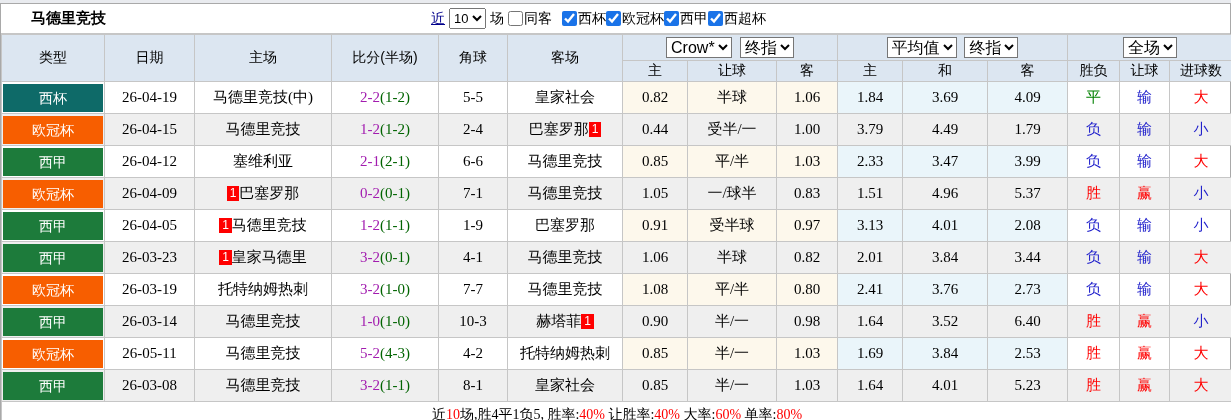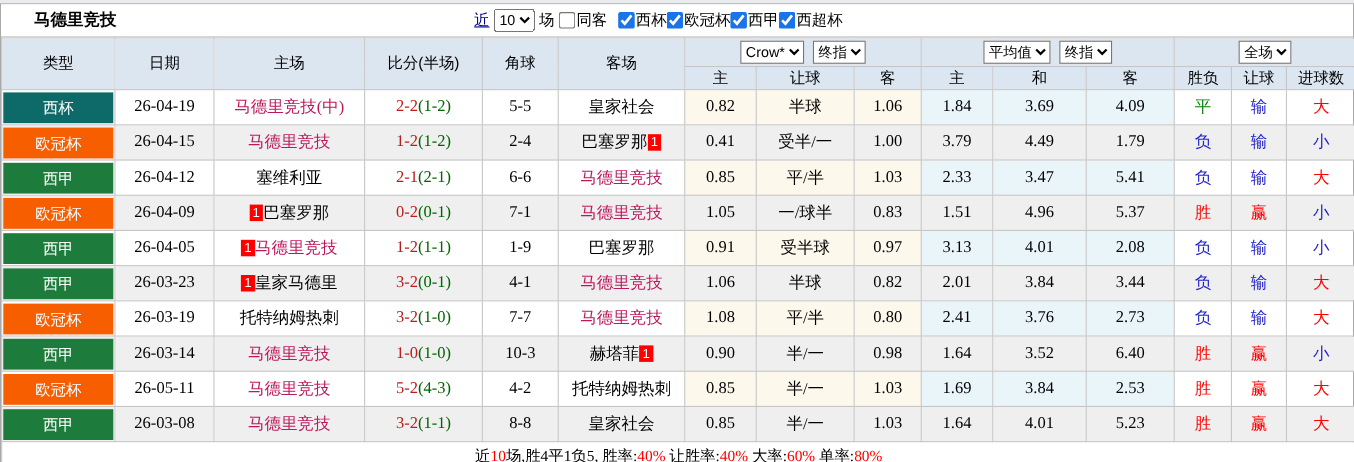--- a/index.html
+++ b/index.html
@@ -15,28 +15,28 @@
   .controls label{display:flex;align-items:center;cursor:pointer;}
   .controls input[type=checkbox]{width:15px;height:15px;accent-color:#1a73e8;margin:0 1px 0 0;}
   #league-filters{display:flex;align-items:center;margin-left:6px;}
 
   
   table{border-collapse:collapse;table-layout:fixed;width:100%;}
   th,td{border:1px solid #c6c6c6;text-align:center;vertical-align:middle;white-space:nowrap;overflow:hidden;padding:0;}
   thead th{background:#dce6f1;font-weight:normal;font-size:14px;}
   thead tr.group-row th{height:25px;}
   thead tr.sub-row th{height:20px;}
-  thead select{font-size:13px;height:21px;font-family:"Liberation Sans",sans-serif;margin:0 2px;background:#fff;}
+  thead select{font-size:16px;height:21px;font-family:"Liberation Sans",sans-serif;margin:0 2px;background:#fff;}
   tbody td{height:31px;font-family:"Liberation Serif","DejaVu Serif",serif;font-size:15px;}
   tbody tr.even td{background:#efefef;}
   tbody td.asia{background:#fdf8ec;}
   tbody td.euro{background:#eaf5fa;}
   .type-badge{display:block;margin:1px;height:28px;line-height:28px;color:#fff;font-size:14px;font-family:"Liberation Sans",sans-serif;}
-  .green-team{color:#be185d;}
-  .score-main{color:#b91c1c;}
+  .green-team{color:#000000;}
+  .score-main{color:#a21caf;}
   .score-half{color:#006400;}
   .badge1{display:inline-block;background:#ff0000;color:#fff;font-size:12px;line-height:15px;padding:0 3px;font-family:"Liberation Sans",sans-serif;vertical-align:1px;}
   tfoot td{height:26px;font-size:14px;font-family:"Liberation Serif","DejaVu Serif",serif;background:#fff;}
 </style>
 </head>
 <body>
 
 <div class="wrap">
 
   <div class="title-bar">
@@ -144,21 +144,21 @@
         </tr>
         <tr class="even">
           <td>
             <span class="type-badge" style="background: rgb(247, 94, 0);">欧冠杯</span>
           </td>
           <td>26-04-15</td>
           <td><span class="green-team">马德里竞技</span></td>
           <td><span class="score-main">1-2</span><span class="score-half">(1-2)</span></td>
           <td>2-4</td>
           <td><span>巴塞罗那</span><span class="badge1">1</span></td>
-          <td class="asia">0.41</td>
+          <td class="asia">0.44</td>
           <td class="asia">受半/一</td>
           <td class="asia">1.00</td>
           <td class="euro">3.79</td>
           <td class="euro">4.49</td>
           <td class="euro">1.79</td>
           <td style="color: rgb(34, 34, 204);">负</td>
           <td style="color: rgb(34, 34, 204);">输</td>
           <td style="color: rgb(34, 34, 204);">小</td>
         </tr>
         <tr class="odd">
@@ -168,21 +168,21 @@
           <td>26-04-12</td>
           <td><span>塞维利亚</span></td>
           <td><span class="score-main">2-1</span><span class="score-half">(2-1)</span></td>
           <td>6-6</td>
           <td><span class="green-team">马德里竞技</span></td>
           <td class="asia">0.85</td>
           <td class="asia">平/半</td>
           <td class="asia">1.03</td>
           <td class="euro">2.33</td>
           <td class="euro">3.47</td>
-          <td class="euro">5.41</td>
+          <td class="euro">3.99</td>
           <td style="color: rgb(34, 34, 204);">负</td>
           <td style="color: rgb(34, 34, 204);">输</td>
           <td style="color: rgb(255, 0, 0);">大</td>
         </tr>
         <tr class="even">
           <td>
             <span class="type-badge" style="background: rgb(247, 94, 0);">欧冠杯</span>
           </td>
           <td>26-04-09</td>
           <td><span class="badge1">1</span><span>巴塞罗那</span></td>
@@ -294,21 +294,21 @@
           <td style="color: rgb(255, 0, 0);">赢</td>
           <td style="color: rgb(255, 0, 0);">大</td>
         </tr>
         <tr class="even">
           <td>
             <span class="type-badge" style="background: rgb(29, 123, 59);">西甲</span>
           </td>
           <td>26-03-08</td>
           <td><span class="green-team">马德里竞技</span></td>
           <td><span class="score-main">3-2</span><span class="score-half">(1-1)</span></td>
-          <td>8-8</td>
+          <td>8-1</td>
           <td><span>皇家社会</span></td>
           <td class="asia">0.85</td>
           <td class="asia">半/一</td>
           <td class="asia">1.03</td>
           <td class="euro">1.64</td>
           <td class="euro">4.01</td>
           <td class="euro">5.23</td>
           <td style="color: rgb(255, 0, 0);">胜</td>
           <td style="color: rgb(255, 0, 0);">赢</td>
           <td style="color: rgb(255, 0, 0);">大</td>

